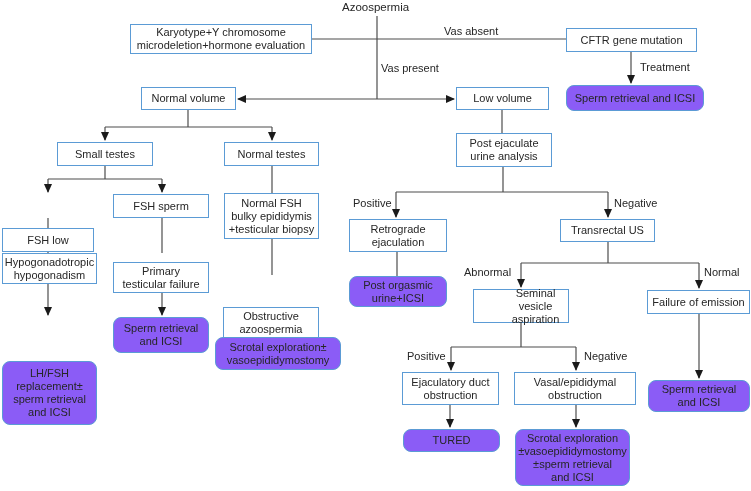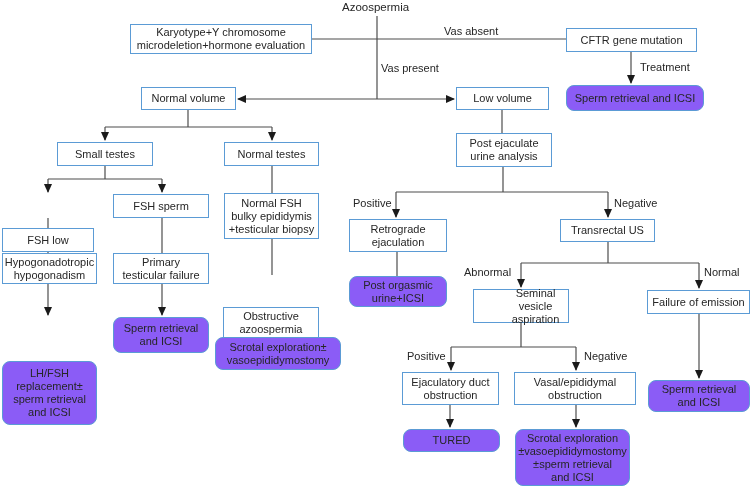--- a/index.html
+++ b/index.html
@@ -106,21 +106,21 @@
 urine analysis</div>
 
   <div class="node" style="left:2px;top:194px;width:92px;height:24px;margin-top:34px;">FSH low</div>
   <div class="node" style="left:113px;top:194px;width:96px;height:24px;">FSH sperm</div>
   <div class="node" style="left:224px;top:193px;width:95px;height:46px;">Normal FSH
 bulky epididymis
 +testicular biopsy</div>
 
   <div class="node" style="left:2px;top:253px;width:95px;height:31px;">Hypogonadotropic
 hypogonadism</div>
-  <div class="node" style="left:113px;top:253px;width:96px;height:31px;">Primary
+  <div class="node" style="left:113px;top:262px;width:96px;height:31px;">Primary
 testicular failure</div>
   <div class="node" style="left:223px;top:275px;width:96px;height:32px;margin-top:32px;">Obstructive
 azoospermia</div>
 
   <div class="node shaded" style="left:2px;top:317px;width:95px;height:64px;margin-top:44px;">LH/FSH
 replacement±
 sperm retrieval
 and ICSI</div>
   <div class="node shaded" style="left:113px;top:317px;width:96px;height:36px;">Sperm retrieval
 and ICSI</div>

